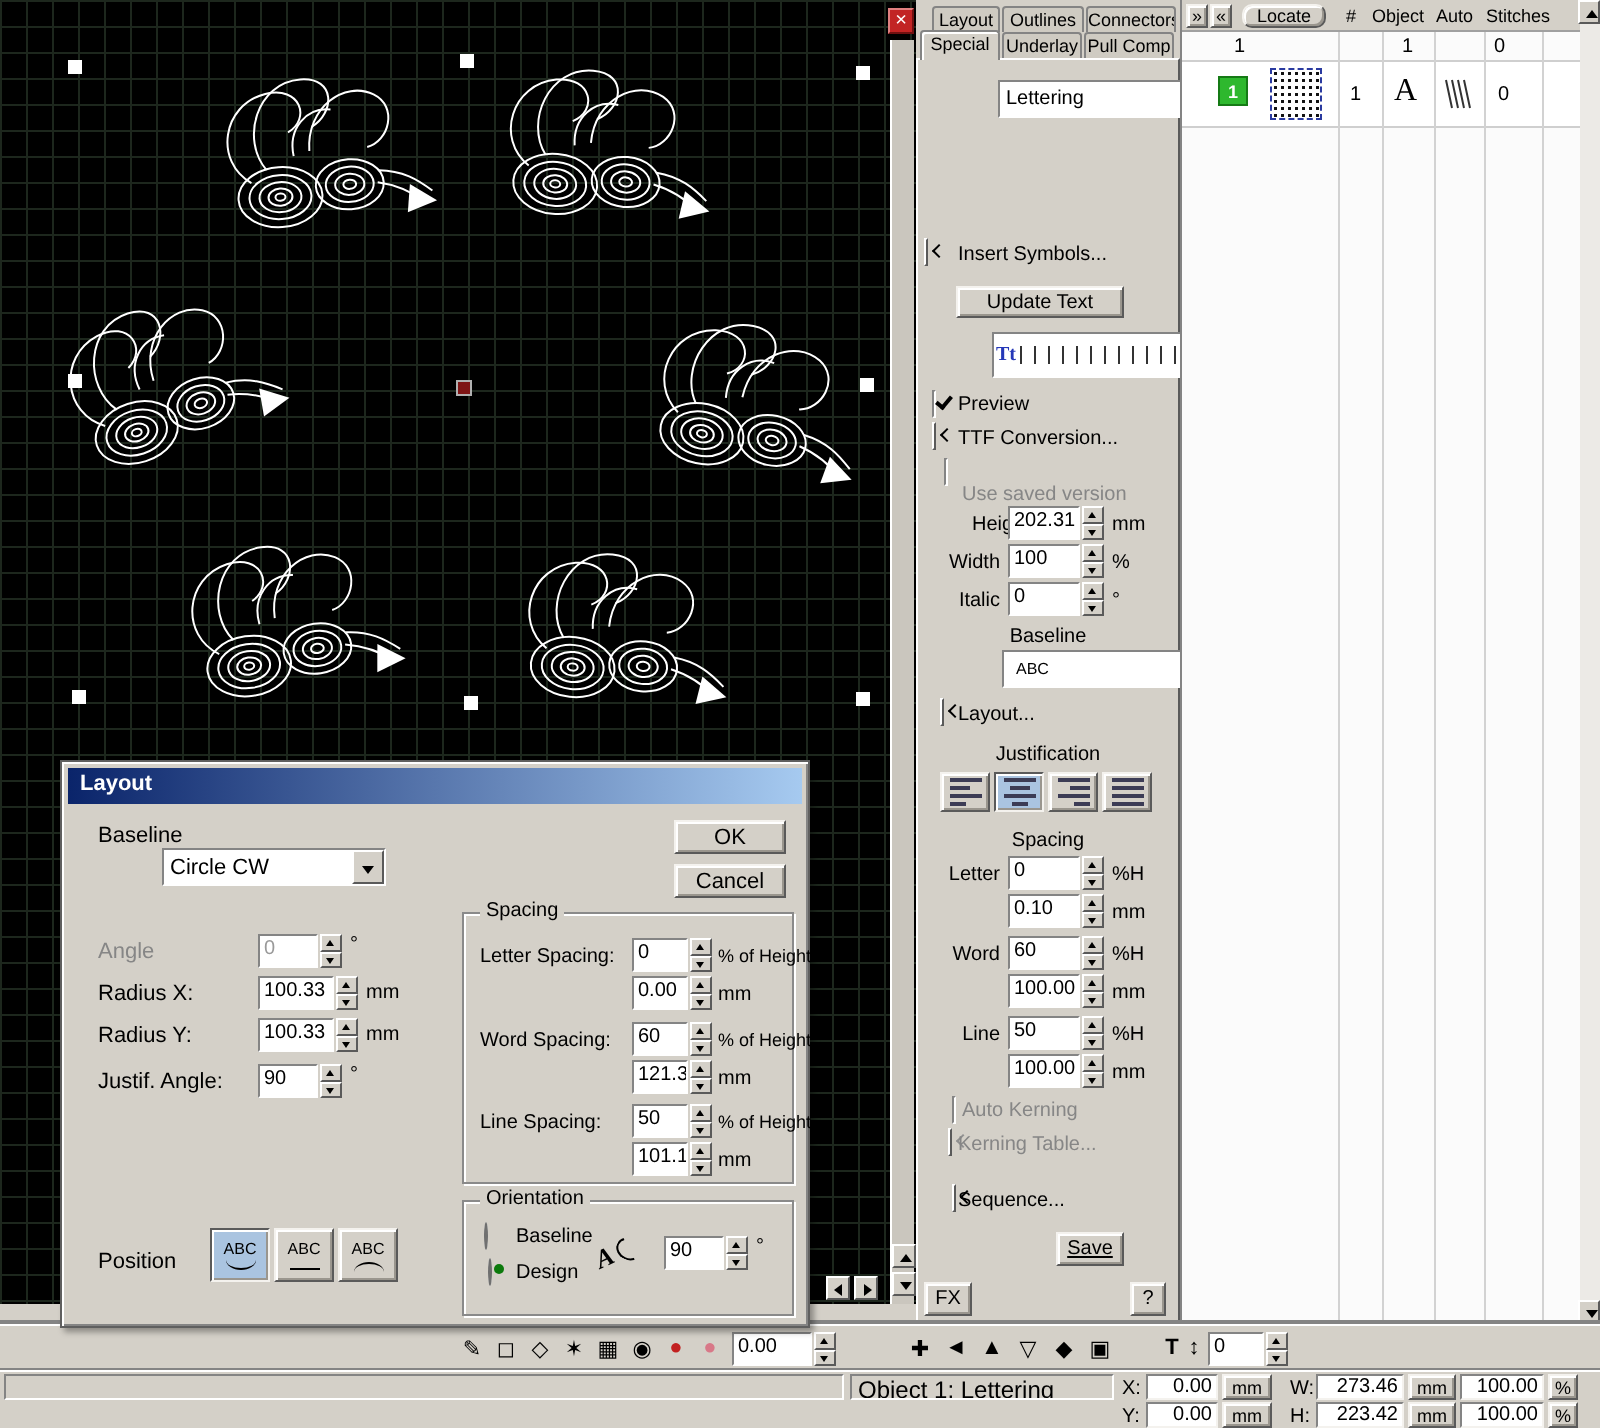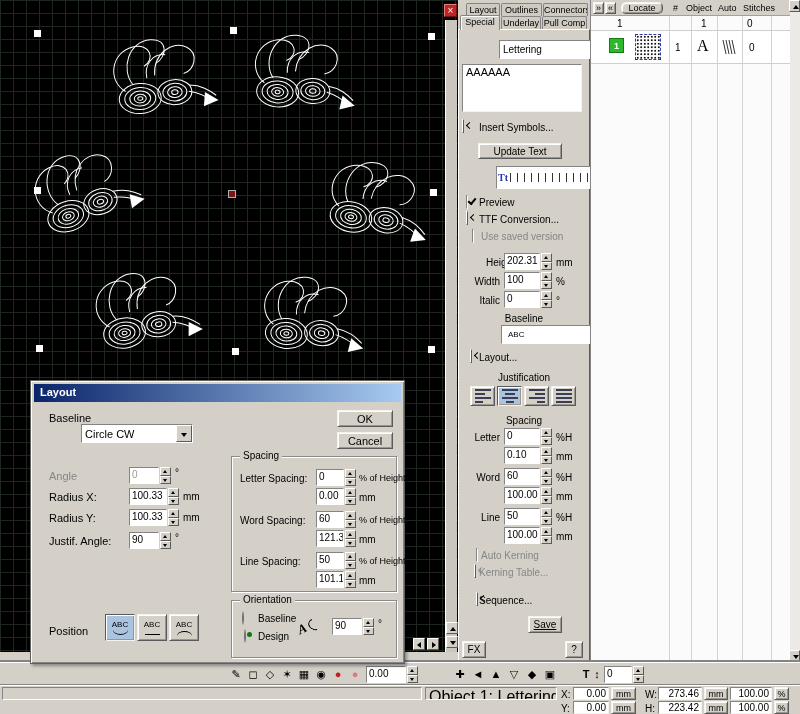--- a/index.html
+++ b/index.html
@@ -128,41 +128,40 @@
   <div class="tab" style="left:43px;top:16px;width:40px;">Underlay</div>
   <div class="tab" style="left:84px;top:16px;width:45px;">Pull Comp</div>
 
   <div class="a panelbox" style="left:0;top:29px;width:132px;height:633px;"></div>
 
   <div class="a combo" style="left:6px;top:40px;width:120px;">
     <span class="cv">Lettering</span>
     <span class="db"></span>
   </div>
 
-  <div class="a well" style="left:4px;top:64px;width:120px;height:48px;font-size:11px;white-space:pre;">AAAAAA</div>
 
   <span class="a chev" style="left:4px;top:120px;"></span>
   <span class="a lb" style="left:21px;top:122px;">Insert Symbols...</span>
 
   <div class="a btn" style="left:20px;top:143px;width:84px;height:16px;">Update Text</div>
 
   <div class="a combo" style="left:3px;top:166px;width:124px;height:23px;">
     <span class="lb" style="color:#2538b8;font-weight:bold;padding-left:1px;font-family:'Liberation Serif',serif;">Tt</span>
     <span class="ticks"></span>
     <span class="db" style="height:21px;"></span>
   </div>
 
   <span class="a cb on" style="left:6px;top:196px;"></span>
   <span class="a lb" style="left:21px;top:197px;">Preview</span>
 
   <span class="a chev" style="left:4px;top:212px;"></span>
   <span class="a lb" style="left:21px;top:214px;">TTF Conversion...</span>
 
   <span class="a cb cbdis" style="left:8px;top:230px;"></span>
-  <span class="a lb dis" style="left:23px;top:231px;text-align:center;">Use saved version</span>
+  <span class="a lb dis" style="left:23px;top:242px;text-align:center;">Use saved version</span>
 
   <span class="a lb" style="left:0;top:257px;width:42px;text-align:right;padding-left:28px;">Height</span>
   <span class="a nf" style="left:46px;top:253px;width:48px;">
     <span class="v">202.31</span>
     <span class="sp">
         <i class="u"></i>
         <i class="d"></i>
       </span>
   </span>
   <span class="a lb" style="left:98px;top:257px;">mm</span>
@@ -372,21 +371,21 @@
     <span class="v">0</span>
     <span class="sp">
         <i class="u"></i>
         <i class="d"></i>
       </span>
   </span>
 </div>
 
 <div class="a" style="left:0;top:684px;width:800px;height:30px;background:#d4d0c8;border-top:1px solid #848484;box-shadow:inset 0 1px 0 #fff;">
   <span class="a" style="left:2px;top:2px;width:420px;height:13px;border:1px solid;border-color:#848484 #fff #fff #848484;"></span>
-  <span class="a" style="left:425px;top:2px;width:132px;height:13px;border:1px solid;border-color:#848484 #fff #fff #848484;font-size:16px;padding:0 3px;white-space:nowrap;overflow:hidden;">Object 1: Lettering</span>
+  <span class="a" style="left:425px;top:2px;width:132px;height:13px;border:1px solid;border-color:#848484 #fff #fff #848484;font-size:12px;padding:0 3px;white-space:nowrap;overflow:hidden;">Object 1: Lettering</span>
 
   <span class="a lb" style="left:561px;top:4px;">X:</span>
   <span class="a well" style="left:573px;top:2px;width:36px;height:13px;text-align:right;padding:0 2px;">0.00</span>
   <span class="a btn" style="left:611px;top:2px;width:25px;height:13px;font-size:9px;">mm</span>
 
   <span class="a lb" style="left:645px;top:4px;">W:</span>
   <span class="a well" style="left:658px;top:2px;width:44px;height:13px;text-align:right;padding:0 2px;">273.46</span>
   <span class="a btn" style="left:704px;top:2px;width:24px;height:13px;font-size:9px;">mm</span>
   <span class="a well" style="left:730px;top:2px;width:42px;height:13px;text-align:right;padding:0 2px;">100.00</span>
   <span class="a btn" style="left:774px;top:2px;width:15px;height:13px;font-size:9px;">%</span>

